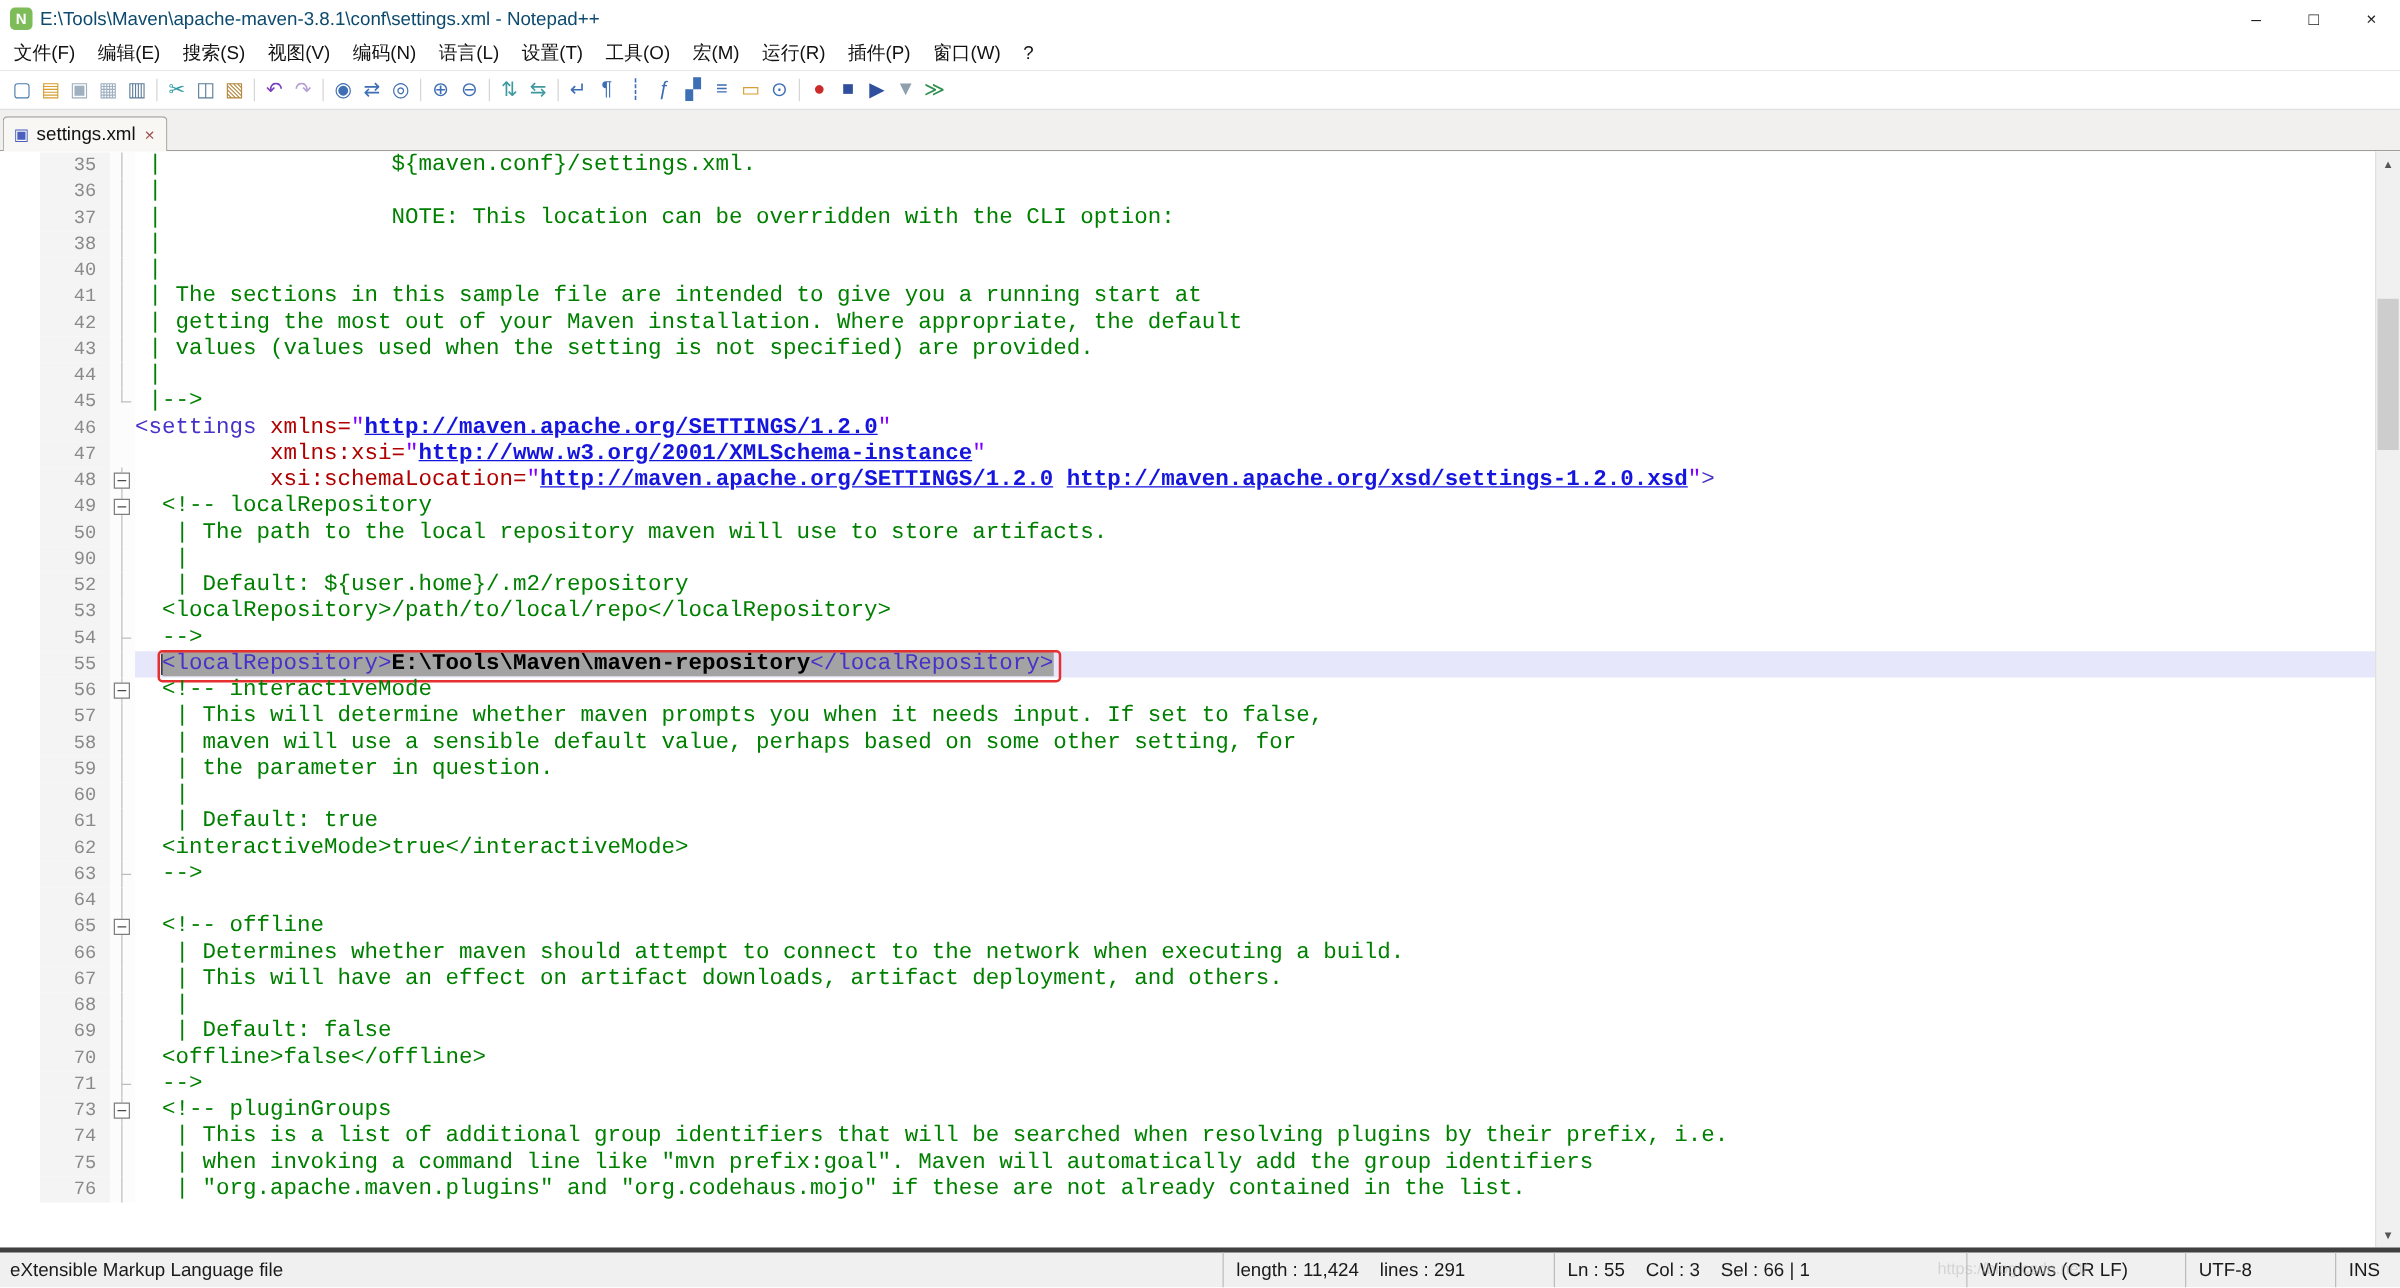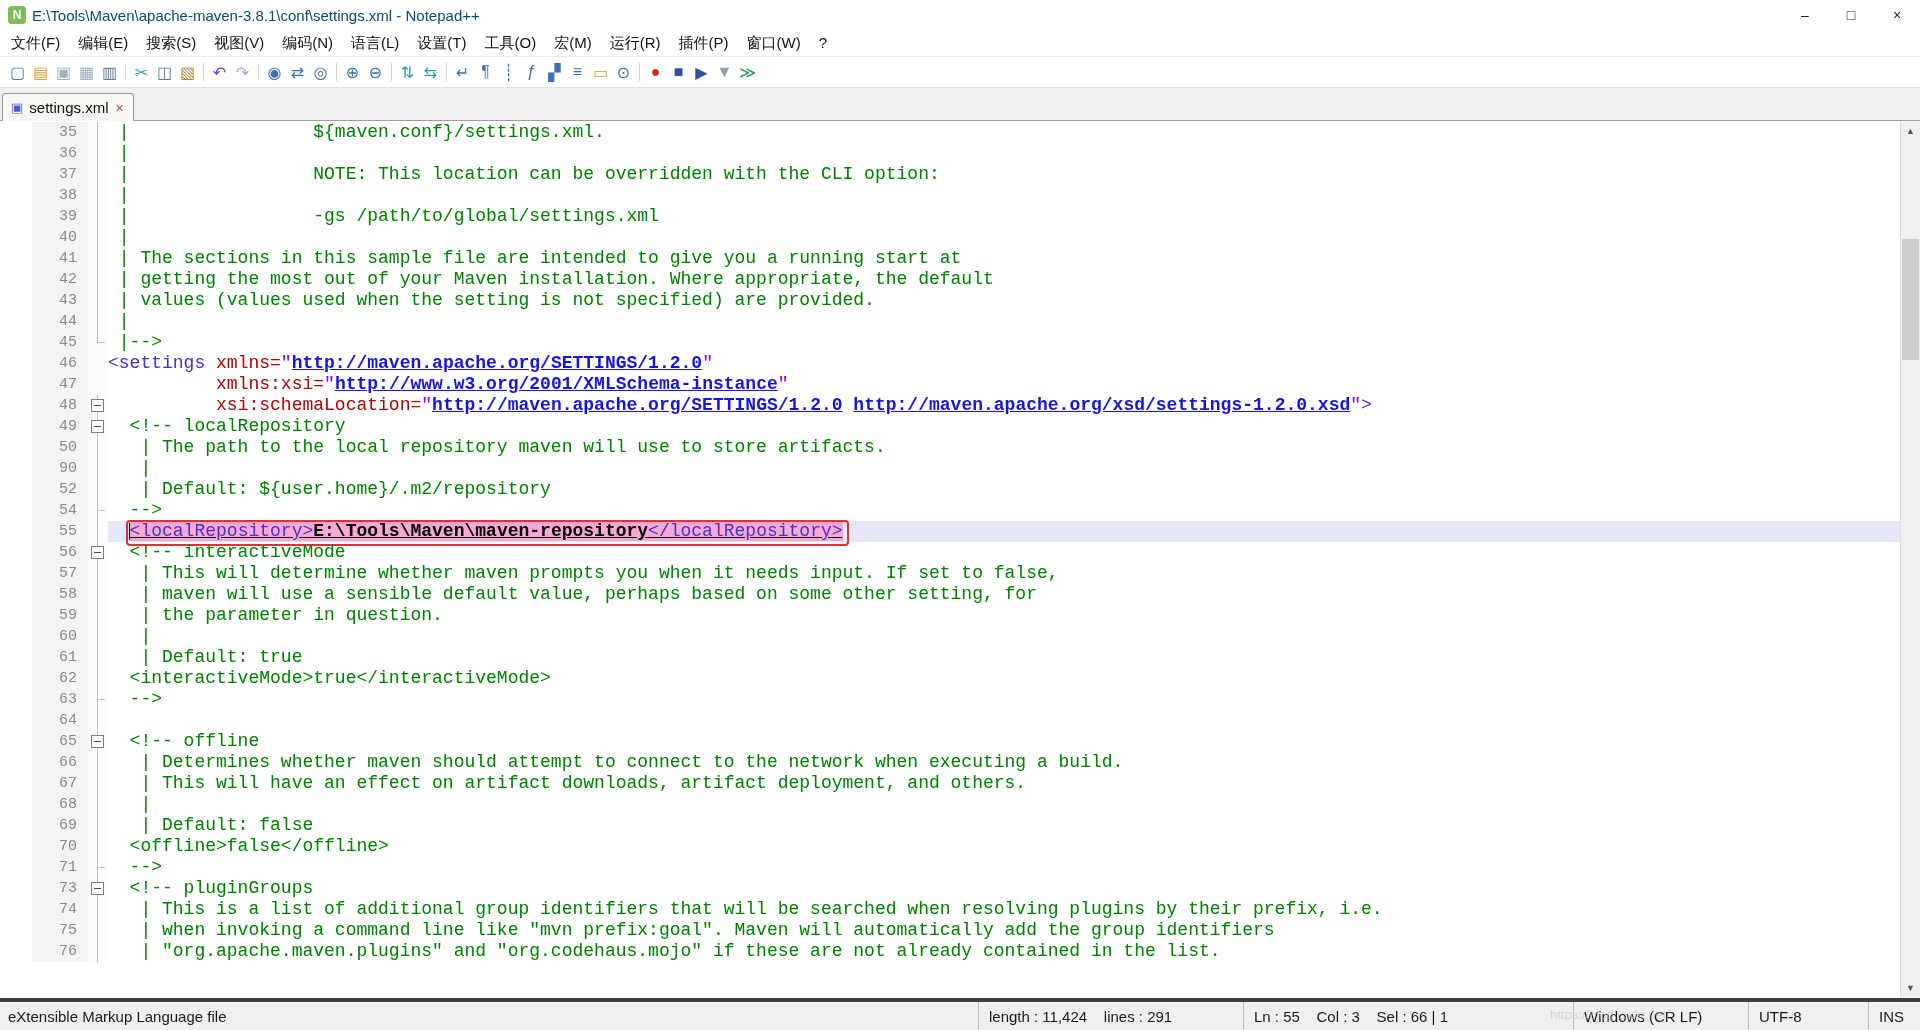--- a/index.html
+++ b/index.html
@@ -47,21 +47,21 @@
     content:"";position:absolute;left:9px;top:0;bottom:0;width:1px;background:#bdbdbd;}
   .fold.corner::before{bottom:10px;}
   .fold.end::after,.fold.corner::after{content:"";position:absolute;left:9px;top:10px;width:8px;height:1px;background:#bdbdbd;}
   .fold.box::after{content:"";position:absolute;left:3px;top:4px;width:11px;height:11px;
     border:1px solid #7e7e7e;background-color:#fff;
     background-image:linear-gradient(#4a4a4a,#4a4a4a);background-size:7px 1px;
     background-position:center;background-repeat:no-repeat;}
   .code{flex:1 1 auto;white-space:pre;font-family:"Liberation Mono","DejaVu Sans Mono",monospace;
     font-size:18px;line-height:21px;position:relative;color:#000;}
   .code.current{background:#e7e7fb;}
-  .sel{background:#f9a8d4;text-decoration:underline;}
+  .sel{background:#a3a3a3;}
   .s-c{color:#008000;}
   .s-t{color:#4632c8;}
   .s-a{color:#b00000;}
   .s-v{color:#8000ff;}
   .s-u{color:#1515dd;text-decoration:underline;font-weight:bold;}
   .s-b{color:#000;font-weight:bold;}
   .s-p{color:#000;}
   .redbox{position:absolute;left:18px;top:-1px;width:719px;height:22px;
     border:2px solid #e63030;border-radius:4px;pointer-events:none;}
   .caret{position:absolute;left:21px;top:2px;width:1px;height:17px;background:#000;}
@@ -178,25 +178,20 @@
         <div class="ln">37</div>
         <div class="fold line"></div>
         <div class="code"><span class="s-c"> |                 NOTE: This location can be overridden with the CLI option:</span></div>
       </div>
       <div class="row">
         <div class="ln">38</div>
         <div class="fold line"></div>
         <div class="code"><span class="s-c"> |</span></div>
       </div>
       <div class="row">
-        <div class="ln">39</div>
-        <div class="fold line"></div>
-        <div class="code"><span class="s-c"> |                 -gs /path/to/global/settings.xml</span></div>
-      </div>
-      <div class="row">
         <div class="ln">40</div>
         <div class="fold line"></div>
         <div class="code"><span class="s-c"> |</span></div>
       </div>
       <div class="row">
         <div class="ln">41</div>
         <div class="fold line"></div>
         <div class="code"><span class="s-c"> | The sections in this sample file are intended to give you a running start at</span></div>
       </div>
       <div class="row">
@@ -246,20 +241,25 @@
       </div>
       <div class="row">
         <div class="ln">90</div>
         <div class="fold line"></div>
         <div class="code"><span class="s-c">   |</span></div>
       </div>
       <div class="row">
         <div class="ln">52</div>
         <div class="fold line"></div>
         <div class="code"><span class="s-c">   | Default: ${user.home}/.m2/repository</span></div>
+      </div>
+      <div class="row">
+        <div class="ln">53</div>
+        <div class="fold line"></div>
+        <div class="code"><span class="s-c">  &lt;localRepository&gt;/path/to/local/repo&lt;/localRepository&gt;</span></div>
       </div>
       <div class="row">
         <div class="ln">54</div>
         <div class="fold end"></div>
         <div class="code"><span class="s-c">  --&gt;</span></div>
       </div>
       <div class="row">
         <div class="ln">55</div>
         <div class="fold line"></div>
         <div class="code current"><span class="s-p">  </span><span class="sel"><span class="s-t">&lt;localRepository&gt;</span><span class="s-b">E:\Tools\Maven\maven-repository</span><span class="s-t">&lt;/localRepository&gt;</span></span><div class="caret"></div><div class="redbox"></div></div>

